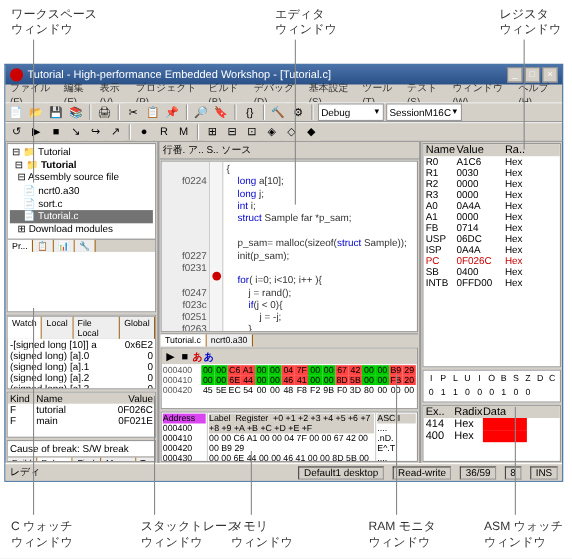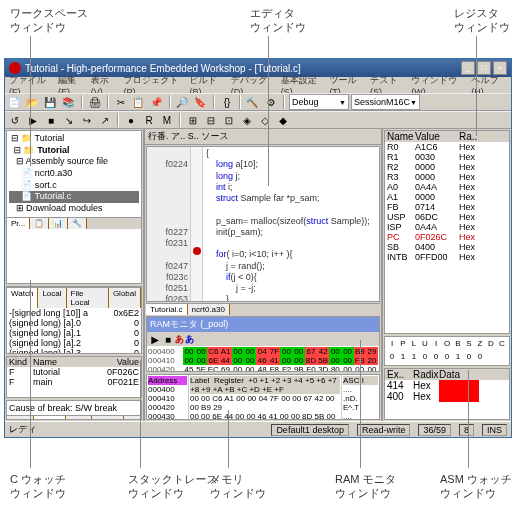--- a/index.html
+++ b/index.html
@@ -271,21 +271,20 @@
     }
     sort(a);
     change(a);
 </div>
       </div>
       <div class="pane-tabs" style="margin:0 1px">
         <span class="pane-tab active">Tutorial.c</span>
         <span class="pane-tab">ncrt0.a30</span>
       </div>
       <div class="rammon">
-        <div class="ram-title">RAMモニタ (_pool)</div>
         <div class="ram-tb">
           <span class="tbtn" style="width:12px;height:12px">▶</span>
           <span class="tbtn" style="width:12px;height:12px">■</span>
           <span style="color:#c00;font-weight:bold">あ</span>
           <span style="color:#00c;font-weight:bold">あ</span>
         </div>
         <div class="ram-grid" id="ram-grid">
             <div class="ram-row">
               <span class="ram-addr">000400</span>
               <span class="ram-byte rg">00</span>
@@ -322,21 +321,21 @@
               <span class="ram-byte rg">00</span>
               <span class="ram-byte rg">00</span>
               <span class="ram-byte rr">FB</span>
               <span class="ram-byte rr">20</span>
             </div>
             <div class="ram-row">
               <span class="ram-addr">000420</span>
               <span class="ram-byte ">45</span>
               <span class="ram-byte ">5E</span>
               <span class="ram-byte ">EC</span>
-              <span class="ram-byte ">69</span>
+              <span class="ram-byte ">54</span>
               <span class="ram-byte ">00</span>
               <span class="ram-byte ">00</span>
               <span class="ram-byte ">48</span>
               <span class="ram-byte ">F8</span>
               <span class="ram-byte ">F2</span>
               <span class="ram-byte ">9B</span>
               <span class="ram-byte ">F0</span>
               <span class="ram-byte ">3D</span>
               <span class="ram-byte ">80</span>
               <span class="ram-byte ">00</span>

